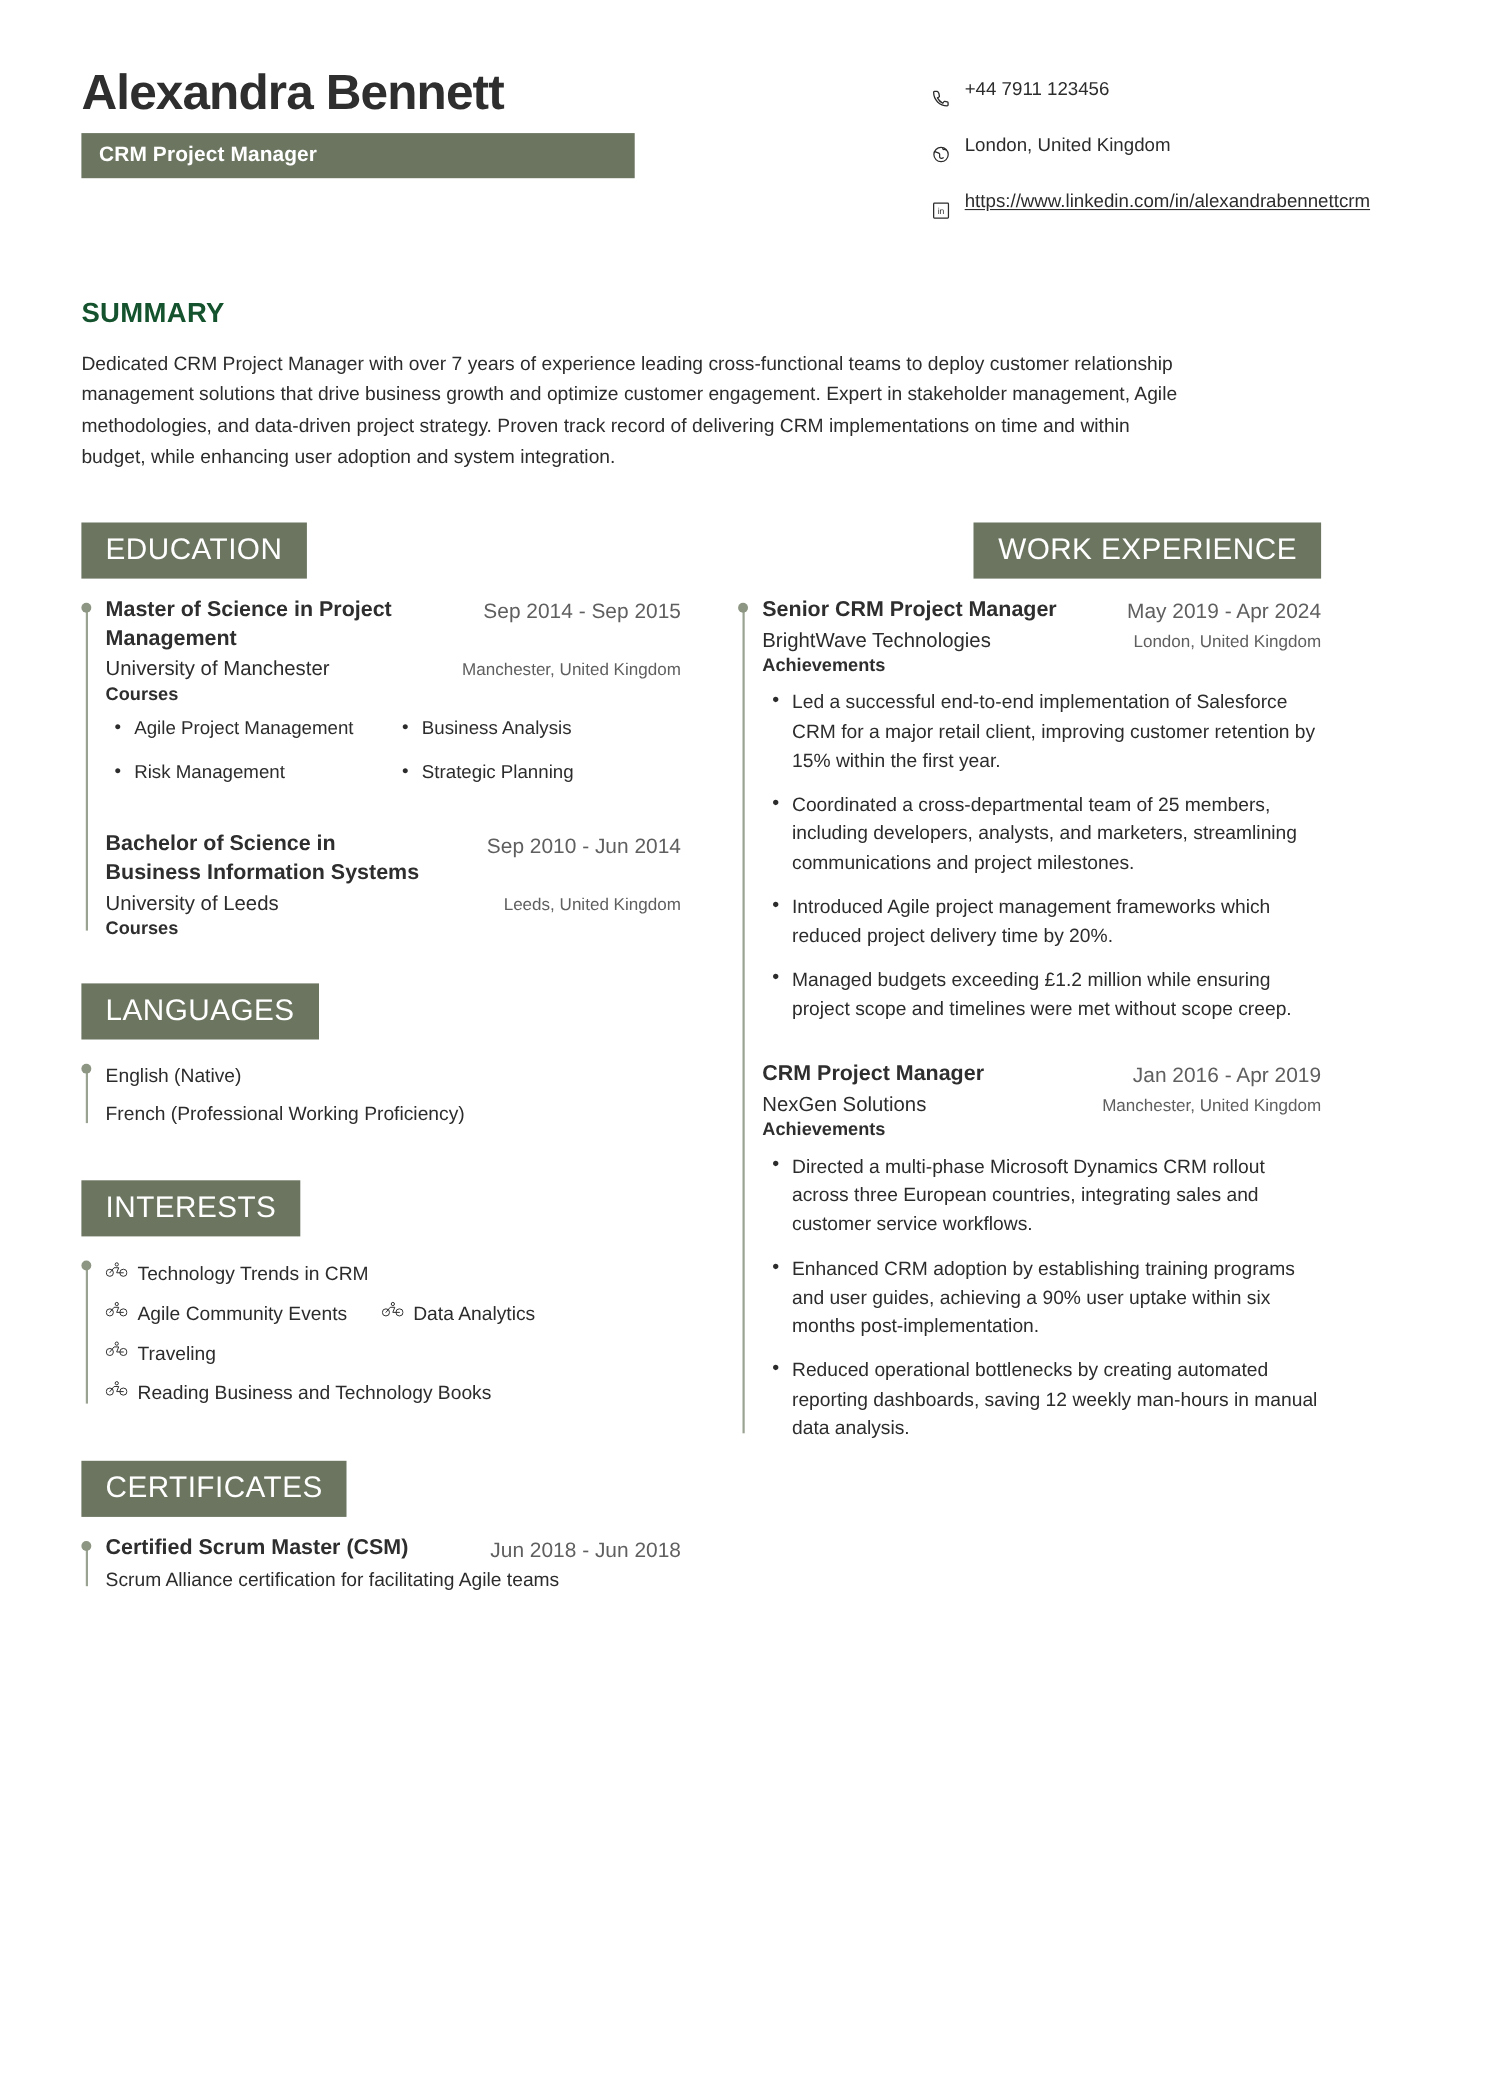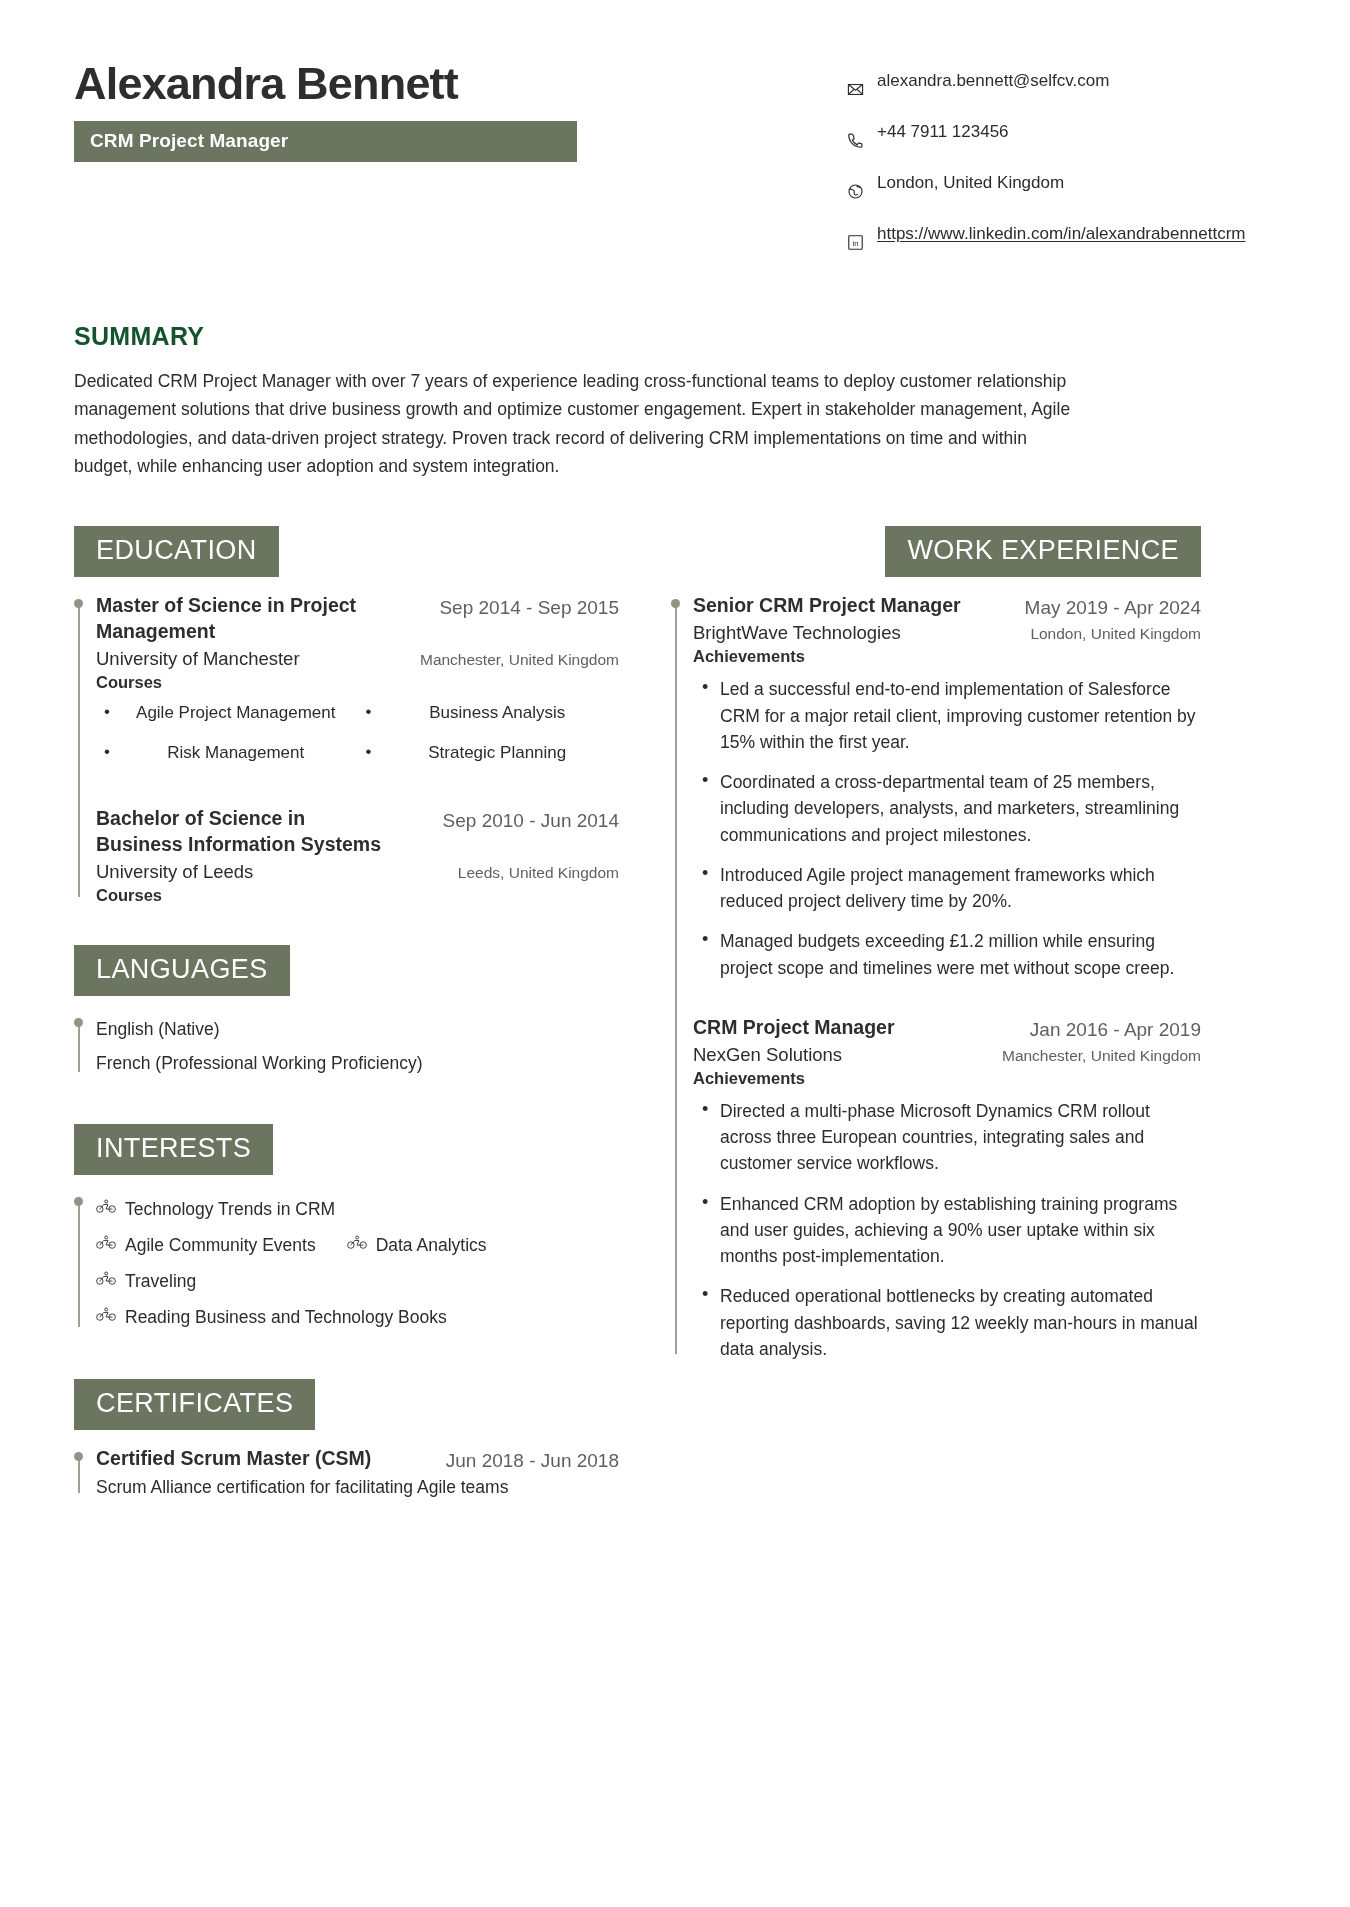--- a/index.html
+++ b/index.html
@@ -74,21 +74,21 @@
   .e-title { font-size:19.5px; font-weight:bold; color:#2e2e2e; line-height:1.32; max-width:300px; }
   .e-date { font-size:19px; color:#5f5f5f; white-space:nowrap; padding-top:4px; }
   .e-sub { display:flex; justify-content:space-between; align-items:baseline; gap:10px; margin-top:3px; }
   .e-org { font-size:18.5px; color:#2c2c2c; }
   .e-loc { font-size:15.5px; color:#5f5f5f; white-space:nowrap; }
   .e-lbl { font-size:16.5px; font-weight:bold; color:#2e2e2e; margin-top:3px; }
 
   .courses { display:flex; flex-wrap:wrap; margin-top:9px; }
   .course {
     width:50%; font-size:17px; line-height:1.4; color:#2c2c2c;
-    padding:0 8px 16px 26px; position:relative;text-align:center;
+    padding:0 8px 16px 26px; position:relative;
   }
   .course:before {
     content:"•"; position:absolute; left:8px; top:-1px; font-size:17px; color:#2c2c2c;
   }
 
   .achv { margin-top:10px; }
   .achv li {
     list-style:none; position:relative; padding-left:27px; margin-bottom:14px;
     font-size:17.5px; line-height:1.5; color:#2c2c2c;
   }
@@ -111,30 +111,20 @@
 <body>
 
 <div class="page">
 
   <div class="header">
     <div class="head-left">
       <div class="name">Alexandra Bennett</div>
       <div class="role-bar">CRM Project Manager</div>
     </div>
     <div class="contacts" id="contacts">
-        <div class="c-row">
-     <span class="c-ico">
-            <svg width="17" height="17" viewBox="0 0 24 24" fill="none" stroke="currentColor" stroke-width="1.6">
-              <rect x="2" y="5" width="20" height="14"></rect>
-              <path d="M2 5l10 8 10-8"></path>
-              <path d="M2 19l7.5-7M22 19l-7.5-7"></path>
-            </svg>
-          </span>
-     <span class="c-txt ">alexandra.bennett@selfcv.com</span>
-   </div>
         <div class="c-row">
      <span class="c-ico">
             <svg width="17" height="17" viewBox="0 0 24 24" fill="none" stroke="currentColor" stroke-width="1.7" stroke-linecap="round" stroke-linejoin="round">
               <path d="M6.5 3h-3C3 3 2.5 3.6 2.5 4.2c0 9.6 7.7 17.3 17.3 17.3.6 0 1.2-.5 1.2-1v-3c0-.5-.4-1-.9-1.1l-3.4-.7c-.5-.1-1 .1-1.2.5l-1.2 2c-3-1.5-5.4-3.9-6.9-6.9l2-1.2c.4-.2.6-.7.5-1.2l-.7-3.4C8.1 3.5 7.6 3 7.1 3z"></path>
             </svg>
           </span>
      <span class="c-txt ">+44 7911 123456</span>
    </div>
         <div class="c-row">
      <span class="c-ico">

